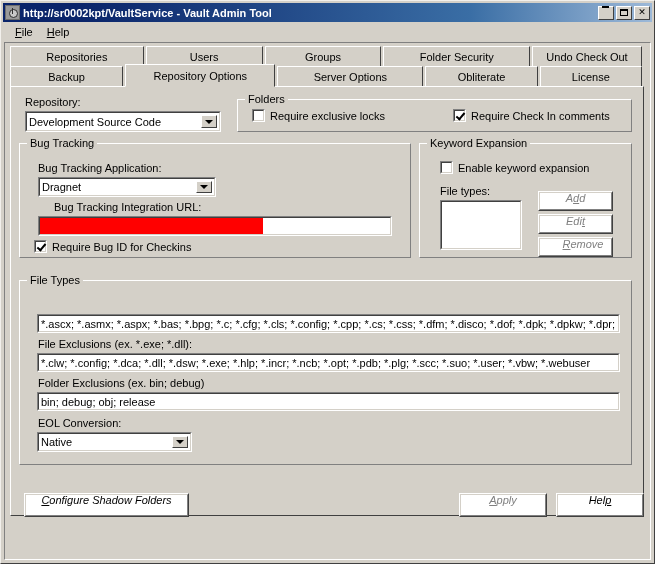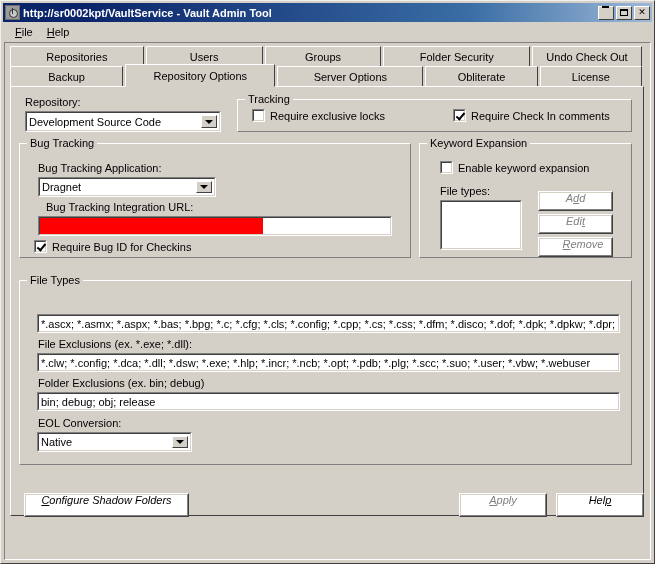--- a/index.html
+++ b/index.html
@@ -407,21 +407,21 @@
         <div class="lbl" style="left:14px; top:9px;">Repository:</div>
         <div class="field combo" style="left:14px; top:24px; width:196px; height:21px;">
           <div class="field-in">
             <span class="field-txt">Development Source Code</span>
             <span class="arrow"></span>
           </div>
         </div>
 
         <div class="group" style="left:226px; top:12px; width:395px; height:33px;">
           <span class="gb-inner"></span>
-          <span class="group-title">Tracking</span>
+          <span class="group-title">Folders</span>
           <div class="cbx" style="left:14px; top:9px;">
             <span class="box"></span>
             <span>Require exclusive locks</span>
           </div>
           <div class="cbx checked" style="left:215px; top:9px;">
             <span class="box"></span>
             <span>Require Check In comments</span>
           </div>
         </div>
 
@@ -430,21 +430,21 @@
           <span class="group-title">Bug Tracking</span>
 
           <div class="lbl" style="left:18px; top:18px;">Bug Tracking Application:</div>
           <div class="field combo" style="left:18px; top:33px; width:178px; height:20px;">
             <div class="field-in">
               <span class="field-txt">Dragnet</span>
               <span class="arrow"></span>
             </div>
           </div>
 
-          <div class="lbl" style="left:26px; top:57px;">Bug Tracking Integration URL:</div>
+          <div class="lbl" style="left:34px; top:57px;">Bug Tracking Integration URL:</div>
           <div class="field" style="left:18px; top:72px; width:354px; height:20px;">
             <div class="field-in">
               <span class="sel-red" style="width:223px;"></span>
               <span class="field-txt" style="left:226px;"></span>
             </div>
           </div>
 
           <div class="cbx checked" style="left:14px; top:96px;">
             <span class="box"></span>
             <span>Require Bug ID for Checkins</span>

